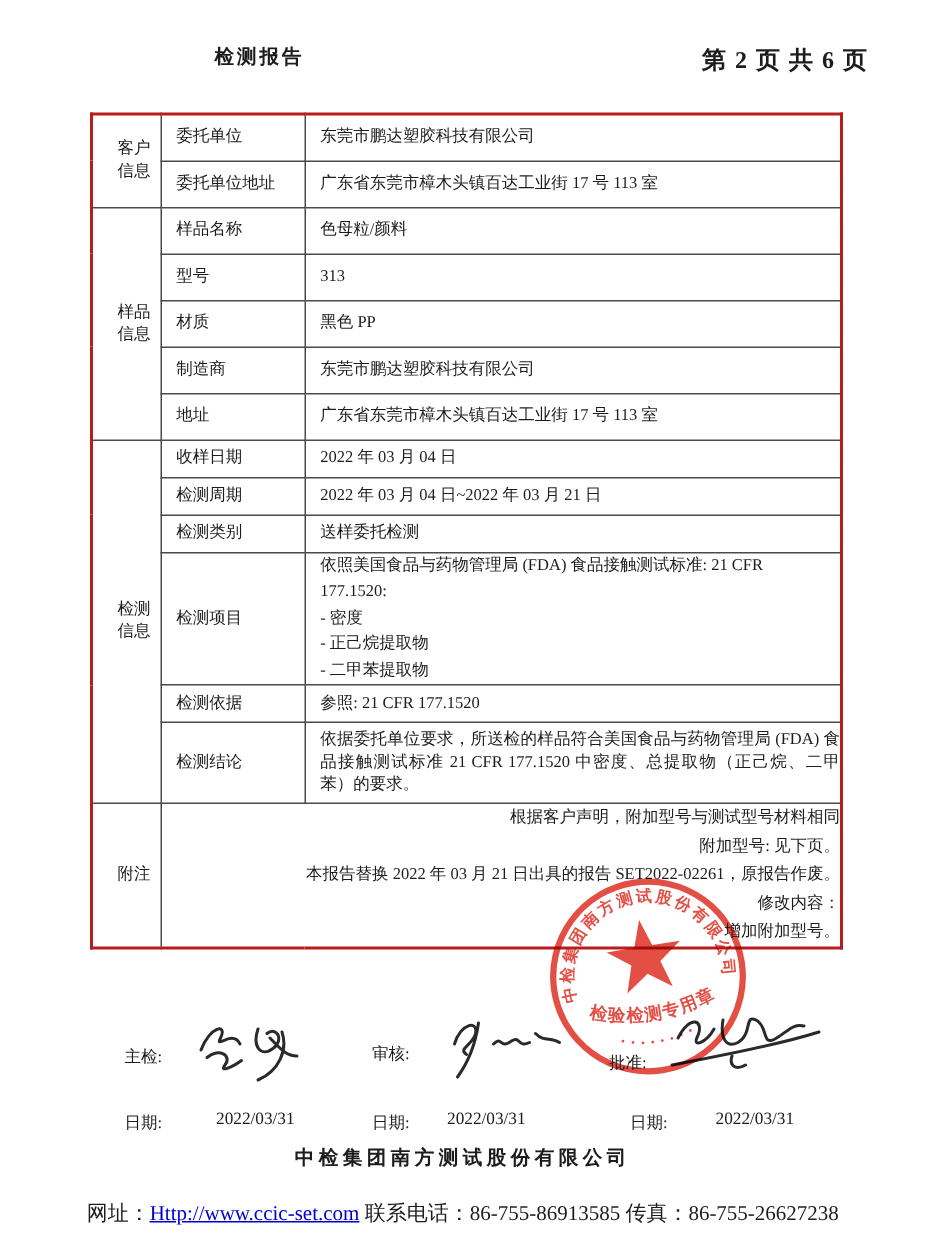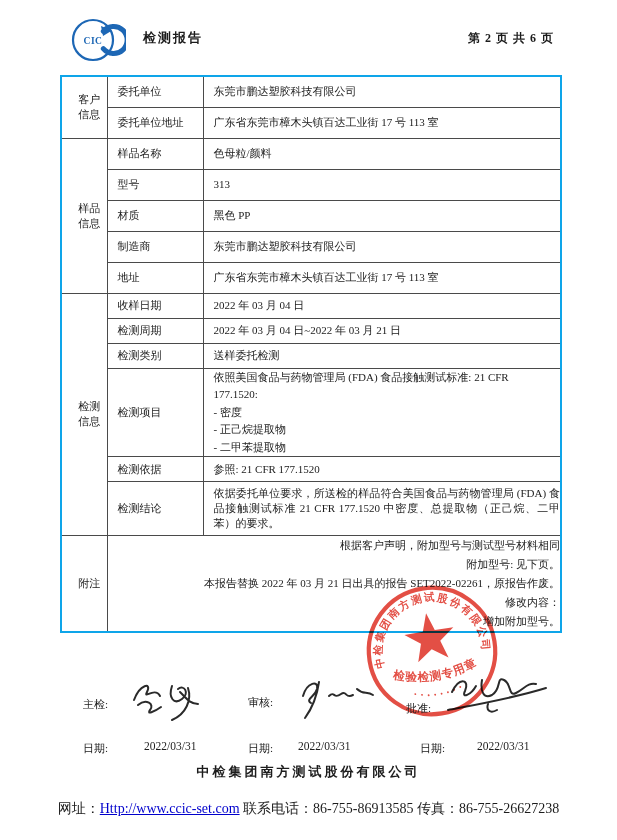--- a/index.html
+++ b/index.html
@@ -5,29 +5,29 @@
   html,body{margin:0;padding:0;background:#fff;}
   .page{
     position:relative;width:617px;height:840px;background:#fff;
     font-family:"Liberation Serif","DejaVu Serif",serif;
     color:#1c1c1c;overflow:hidden;
   }
   
   .hdr-logo{position:absolute;left:60px;top:15px;}
   .hdr-title{position:absolute;left:143px;top:29px;font-size:13px;font-weight:bold;letter-spacing:2px;}
   .hdr-no{position:absolute;left:236px;top:30px;font-size:12px;font-weight:bold;}
-  .hdr-page{position:absolute;left:468px;top:30px;font-size:12px;font-weight:bold;letter-spacing:1px;}
+  .hdr-page{position:absolute;left:468px;top:30px;font-size:16px;font-weight:bold;letter-spacing:1px;}
   
   table.rpt{
     position:absolute;left:60px;top:75px;width:502px;
     border-collapse:collapse;table-layout:fixed;
     font-size:11px;
   }
   table.rpt td{border:1px solid #4a4a4a;padding:0 0 0 10px;vertical-align:middle;line-height:15px;}
-  table.rpt{border:2px solid #0ea5e9;}
+  table.rpt{border:2px solid #b91c1c;}
   td.sec{width:46px;text-align:center;padding:0;line-height:20px;}
   td.lbl{width:96px;}
   td.val{padding-left:13px;padding-right:8px;}
   tr.h31{height:31px;} tr.h25{height:25px;} tr.h88{height:88px;}
   tr.h54{height:54px;} tr.h94{height:94px;}
   .mline div{line-height:17.5px;}
   .concl{line-height:17.5px;text-align:justify;padding-right:10px;}
   td.note{padding-left:12px;padding-right:8px;text-align:right;}
   td.note div{line-height:19px;}
   
@@ -42,28 +42,20 @@
   .ftr-company{top:763px;font-size:13px;font-weight:bold;letter-spacing:3px;}
   .ftr-line{top:786px;font-size:11px;}
   .ftr-line2{top:800px;font-size:14px;}
   .ftr-link{color:#0000cc;text-decoration:underline;}
 </style>
 </head>
 <body>
 
 <div class="page">
 
-  <div class="hdr-logo">
-    <svg width="66" height="50" viewBox="0 0 66 50">
-      <circle cx="33" cy="25" r="20" fill="none" stroke="#1d67b5" stroke-width="2.2"></circle>
-      <path d="M43.3 33.7 A13.5 13.5 0 1 0 43.3 16.3" fill="none" stroke="#1d67b5" stroke-width="5" stroke-linecap="round"></path>
-      <polygon points="41,11 52,15.5 43,21" fill="#1d67b5"></polygon>
-      <text x="33" y="28.5" text-anchor="middle" font-size="9.5" font-weight="bold" letter-spacing="0.5" fill="#1d67b5" font-family="'Liberation Serif',serif">CIC</text>
-    </svg>
-  </div>
   <div class="hdr-title">检测报告</div>
   <div class="hdr-page">第 2 页 共 6 页</div>
 
   <table class="rpt">
     <colgroup>
         <col style="width:46px">
         <col style="width:96px">
         <col>
       </colgroup>
 

